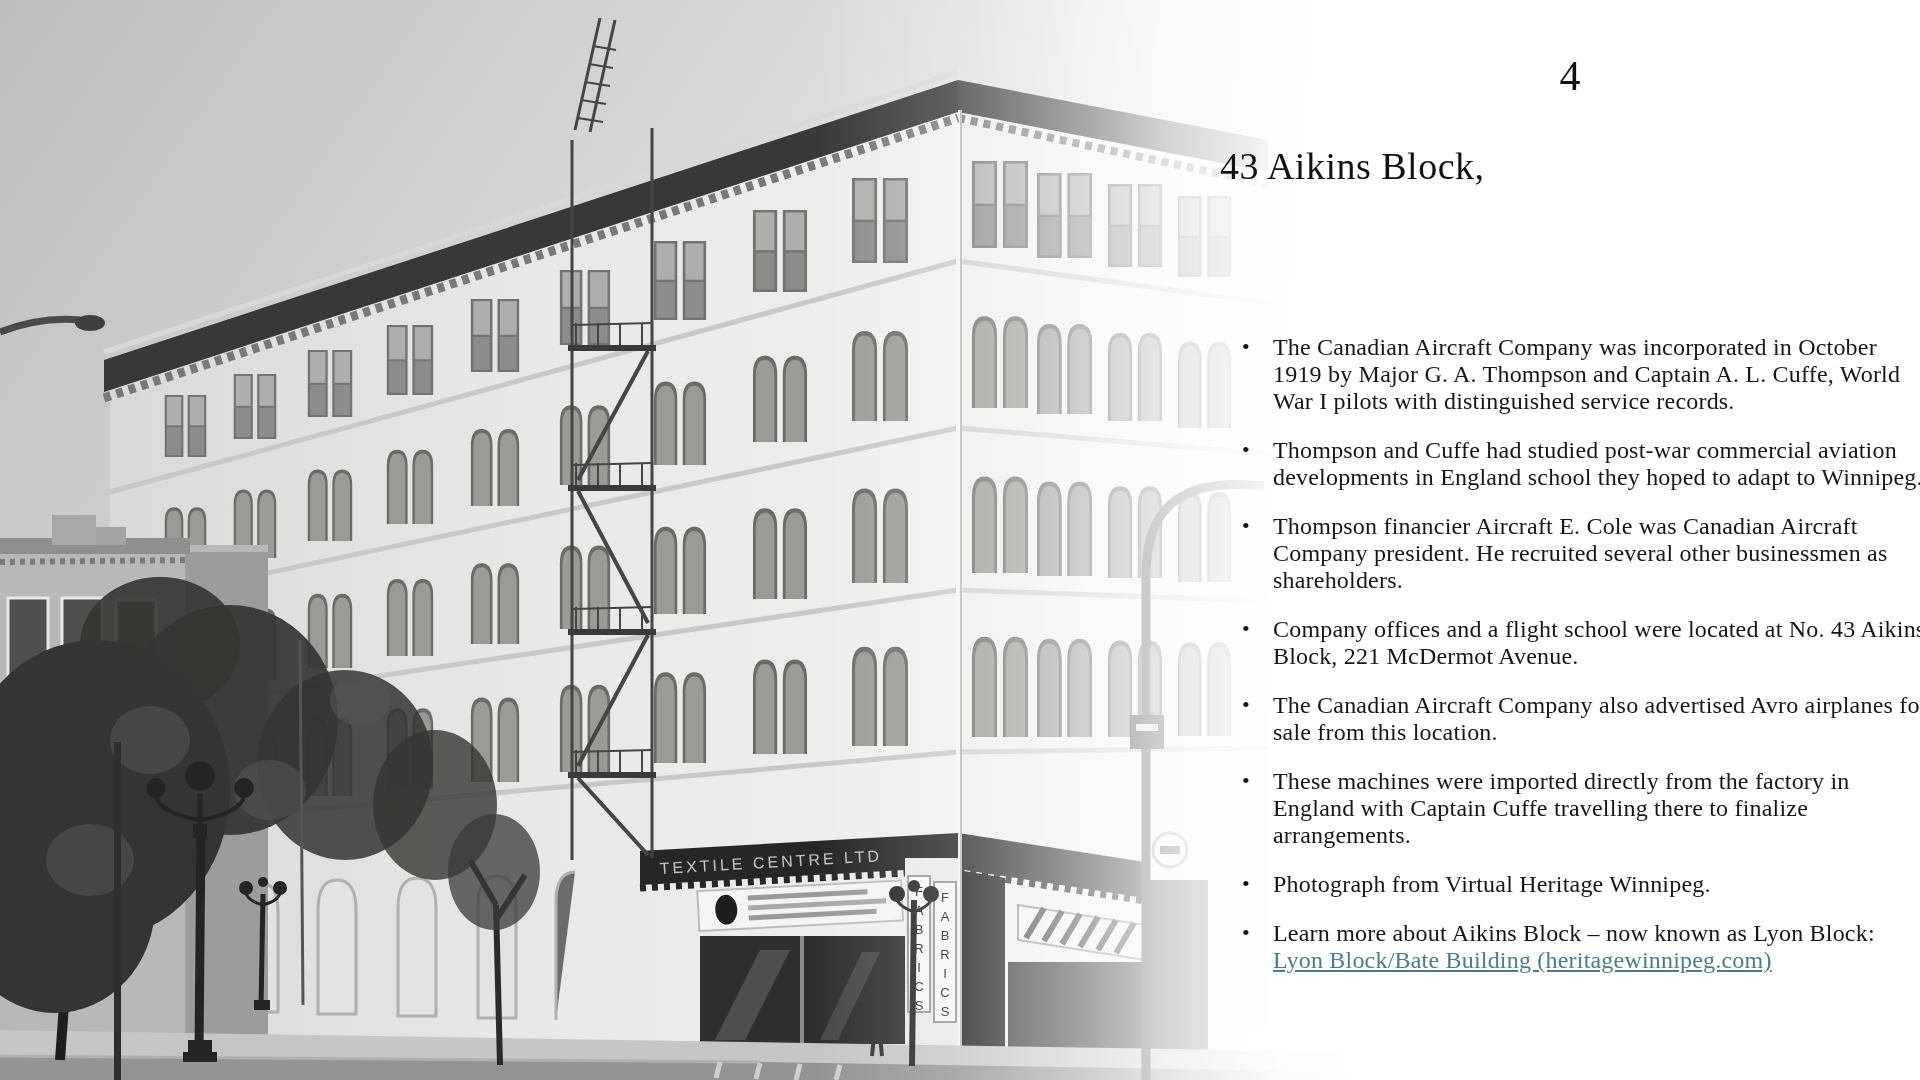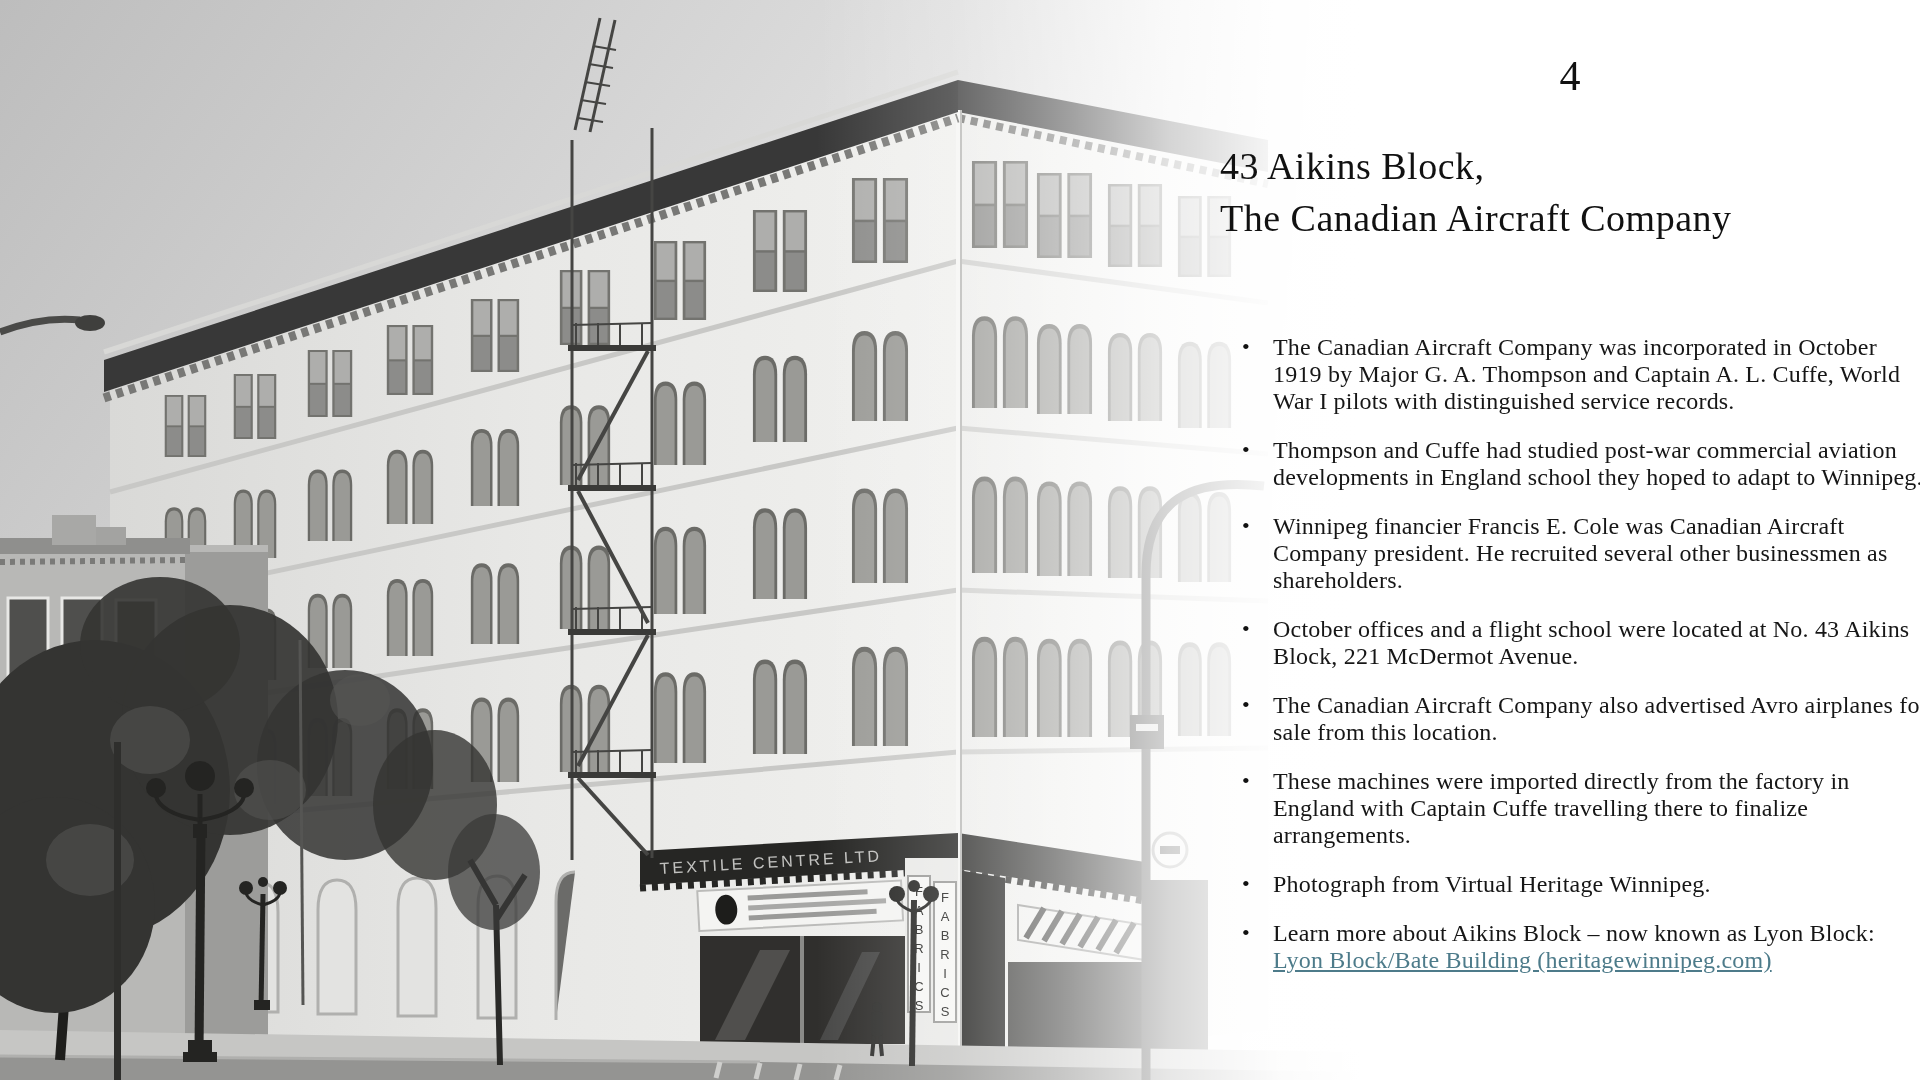--- a/index.html
+++ b/index.html
@@ -366,39 +366,38 @@
       </g>
 
       <rect x="0" y="0" width="1360" height="1080" fill="url(#fadeG)"></rect>
     </svg>
   </div>
 
   <div class="page-number">4</div>
 
   <h1 class="title">
     <div>43 Aikins Block,</div>
-    <div>The Canadian Aircraft Company</div>
   </h1>
 
   <ul class="bullets">
     <li>
         <span class="dot">•</span>
         <span class="txt"><span>The Canadian Aircraft Company was incorporated in October 1919 by </span><span class="b">Major G. A. Thompson</span><span> and </span><span class="b">Captain A. L. Cuffe,</span><span> World War I pilots with distinguished service records.</span></span>
       </li>
     <li>
         <span class="dot">•</span>
         <span class="txt"><span>Thompson and Cuffe had studied post-war commercial aviation developments in England school they hoped to adapt to Winnipeg.</span></span>
       </li>
     <li>
         <span class="dot">•</span>
-        <span class="txt"><span>Winnipeg financier </span><span class="b">Francis E. Cole</span><span> was Canadian Aircraft Company president. He recruited several other businessmen as shareholders.</span></span>
-      </li>
-    <li>
-        <span class="dot">•</span>
-        <span class="txt"><span>October offices and a flight school were located at </span><span class="b">No. 43 Aikins Block, 221 McDermot Avenue.</span></span>
+        <span class="txt"><span>Thompson financier </span><span class="b">Aircraft E. Cole</span><span> was Canadian Aircraft Company president. He recruited several other businessmen as shareholders.</span></span>
+      </li>
+    <li>
+        <span class="dot">•</span>
+        <span class="txt"><span>Company offices and a flight school were located at </span><span class="b">No. 43 Aikins Block, 221 McDermot Avenue.</span></span>
       </li>
     <li>
         <span class="dot">•</span>
         <span class="txt"><span>The Canadian Aircraft Company also advertised Avro airplanes for sale from this location.</span></span>
       </li>
     <li>
         <span class="dot">•</span>
         <span class="txt"><span>These machines were imported directly from the factory in England with Captain Cuffe travelling there to finalize arrangements.</span></span>
       </li>
     <li>

